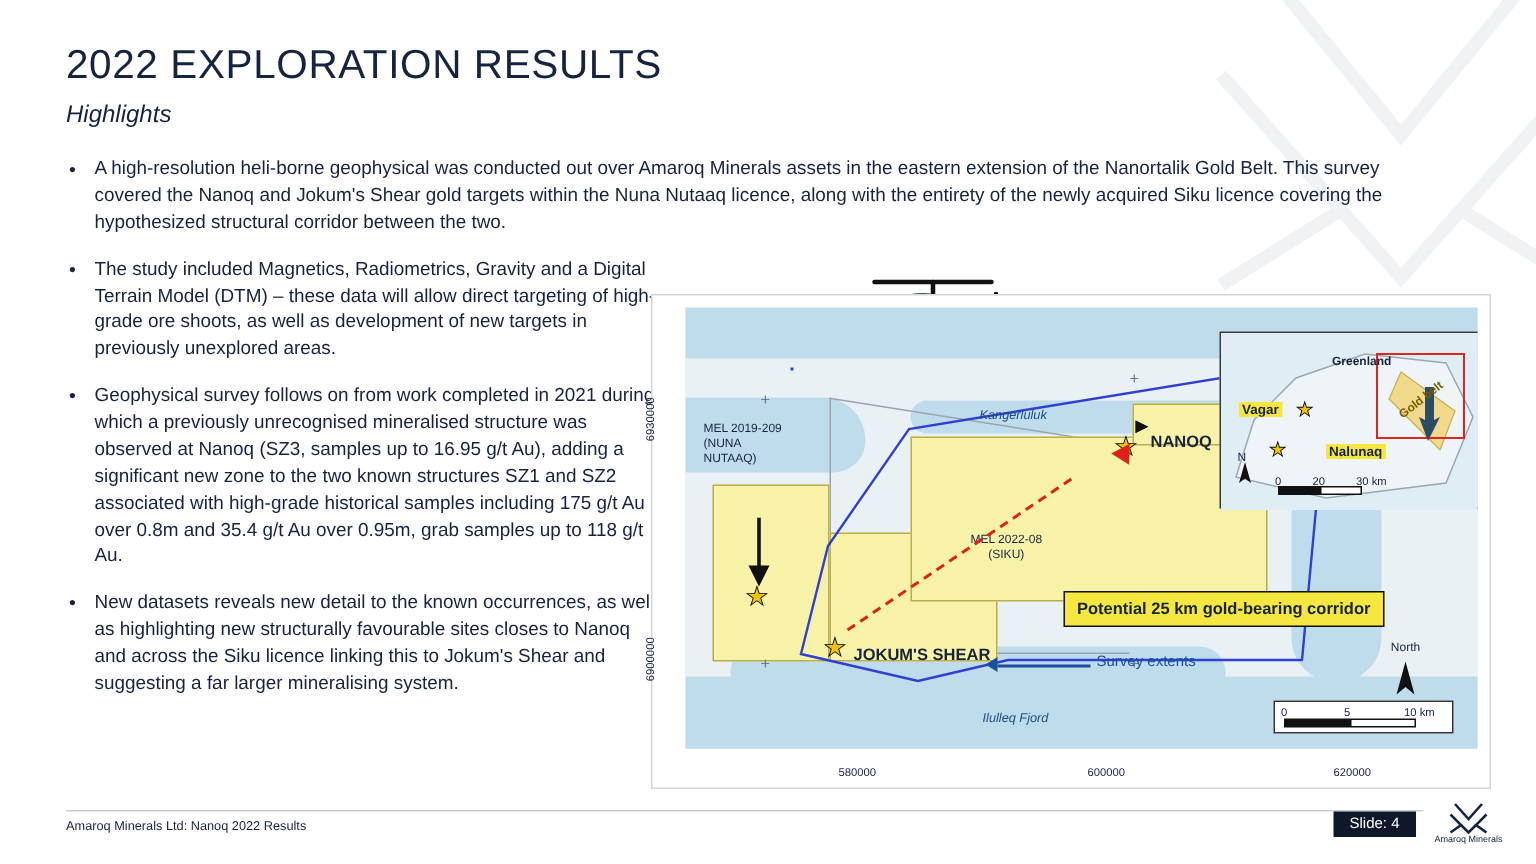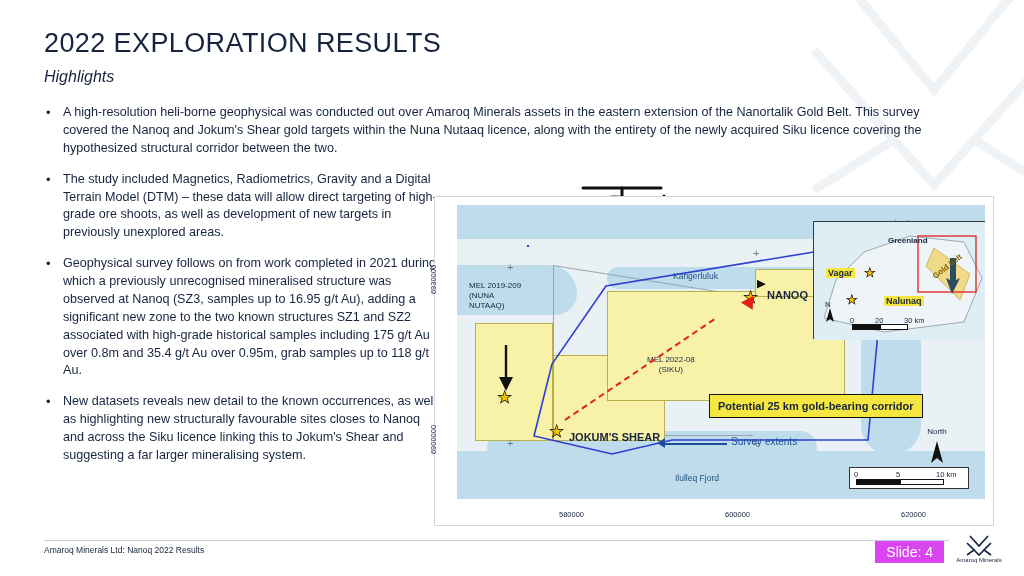--- a/index.html
+++ b/index.html
@@ -71,21 +71,21 @@
   }
   .blue-outline {
     position:absolute;
     border:1.4px solid #2f3fd0;
   }
   .grey-line { position:absolute; background:#9aa4ad; }
   .map-label {
     position:absolute;
     font-size:8.5px;
     color:#1d4f7c;
-    margin-left:20px;
+    font-style:italic;
   }
   .name-label {
     position:absolute;
     font-size:11px;
     font-weight:bold;
     color:#17243f;
   }
   .small-label {
     position:absolute;
     font-size:8px;
@@ -166,22 +166,22 @@
   .footer-rule {
     position:absolute; left:44px; top:540px; width:905px; height:1px;
     background:#c9ced6;
   }
   .footer-text {
     position:absolute; left:44px; top:545px;
     font-size:8.5px; color:#17243f;
   }
   .slide-badge {
     position:absolute; right:80px; top:541px;
-    background:#d946ef; color:#ffffff;
-    font-size:14px; padding:3px 11px;
+    background:#0f172a; color:#ffffff;
+    font-size:10px; padding:3px 11px;
   }
   .logo {
     position:absolute; right:14px; top:534px;
     text-align:center; width:62px;
   }
   .logo-text { font-size:6px; color:#17243f; margin-top:1px; }
   .north { position:absolute; font-size:8px; color:#17243f; text-align:center; }
 </style>
 </head>
 <body>
@@ -334,21 +334,21 @@
         <div class="txt" style="left:2px; top:0;">0</div>
         <div class="txt" style="left:27px; top:0;">20</div>
         <div class="txt" style="left:56px; top:0;">30 km</div>
       </div>
     </div>
 
   </div>
 
   <div class="axis-label" style="left:124px; top:313px;">580000</div>
   <div class="axis-label" style="left:290px; top:313px;">600000</div>
-  <div class="axis-label" style="left:466px; top:313px;">620000</div>
+  <div class="axis-label" style="left:454px; top:313px;">620000</div>
   <div class="axis-label" style="left:-16px; top:78px; transform:rotate(-90deg);">6930000</div>
   <div class="axis-label" style="left:-16px; top:238px; transform:rotate(-90deg);">6900000</div>
 </div>
 
 <div class="corridor" style="left:709px; top:394px;">Potential 25 km gold-bearing corridor</div>
 
 <div class="footer-rule"></div>
 <div class="footer-text">Amaroq Minerals Ltd: Nanoq 2022 Results</div>
 <div class="slide-badge">Slide: 4</div>
 <div class="logo">

